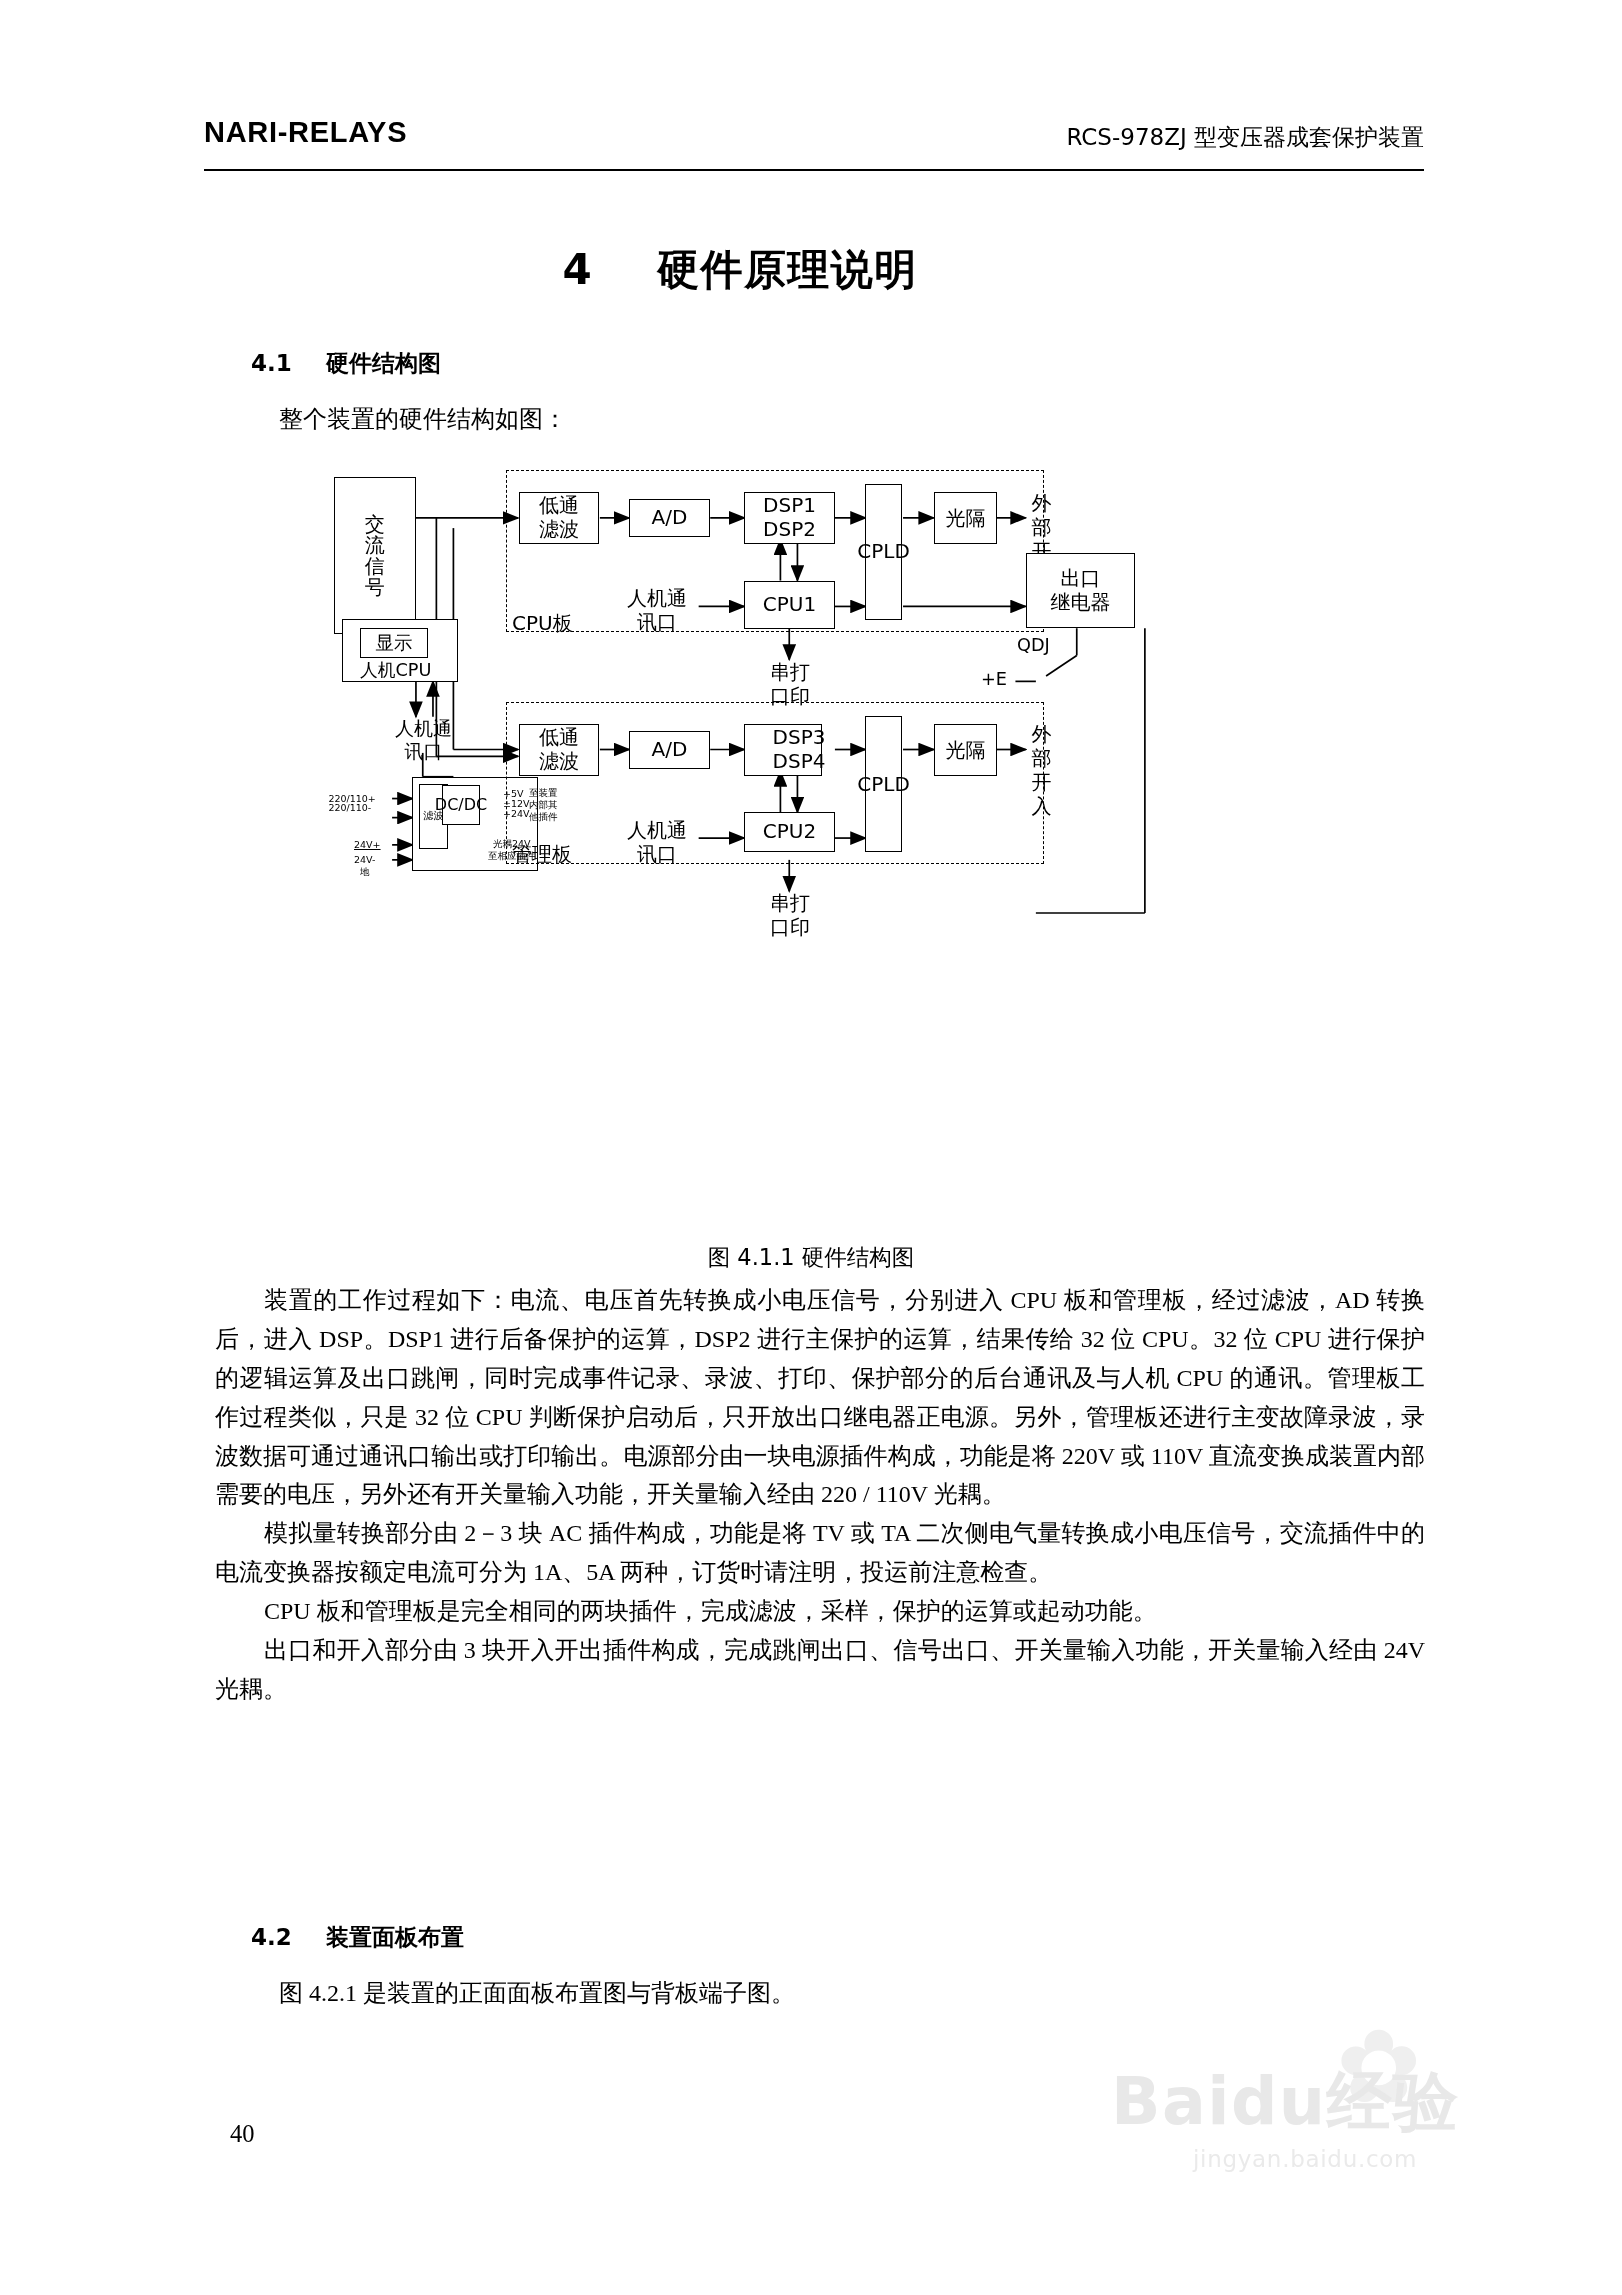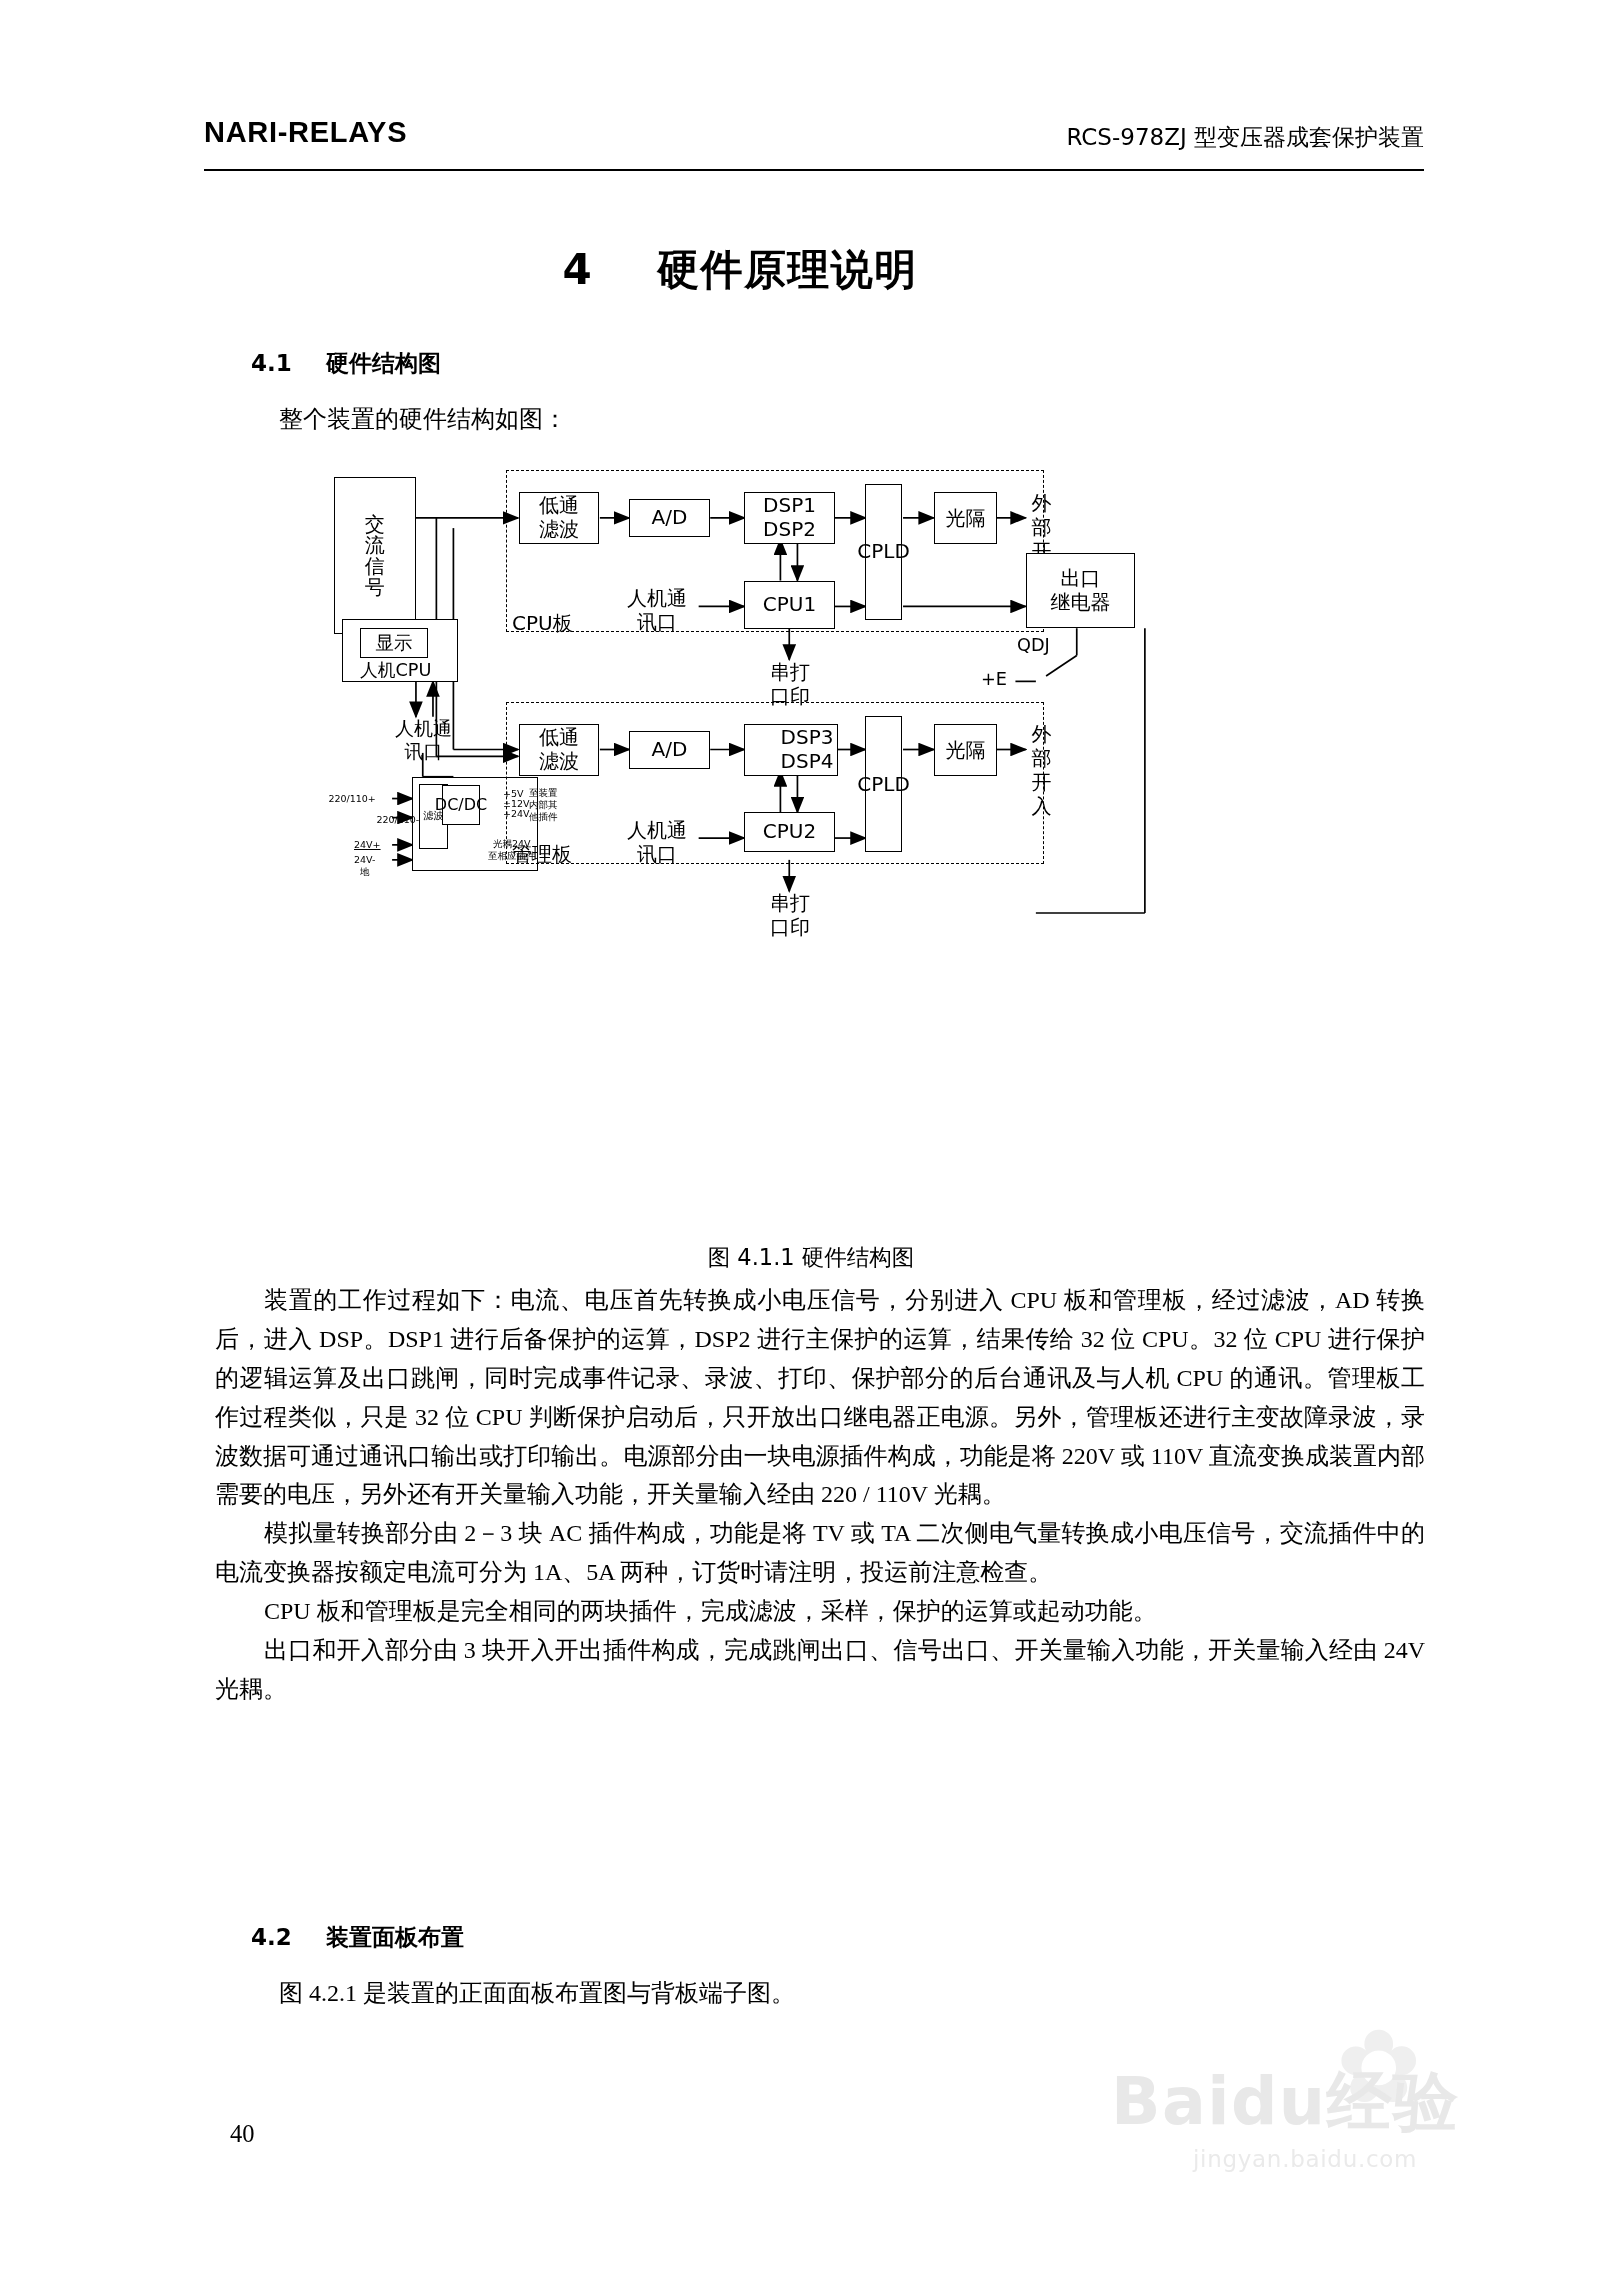--- a/index.html
+++ b/index.html
@@ -284,32 +284,32 @@
     <div class="box thin" style="left:115px; top:308px; width:38px; height:40px; font-size:16px;">DC/DC</div>
     <div class="lbl tiny" style="left:176px; top:311px;">+5V</div>
     <div class="lbl tiny" style="left:176px; top:321px;">±12V</div>
     <div class="lbl tiny" style="left:176px; top:331px;">+24V</div>
     <div class="lbl tiny" style="left:202px; top:310px;">至装置
 内部其
 他插件</div>
     <div class="lbl tiny" style="left:161px; top:361px;">光耦24V
 至相应插件</div>
     <div class="lbl tiny" style="left:1.4px; top:316px;">220/110+</div>
-    <div class="lbl tiny" style="left:1.4px; top:337px;margin-left:48px;">220/110-</div>
+    <div class="lbl tiny" style="left:1.4px; top:325px;">220/110-</div>
     <div class="lbl tiny" style="left:27px; top:362px;text-decoration:underline;">24V+</div>
     <div class="lbl tiny" style="left:27px; top:377px;">24V-
 地</div>
 
     <div class="dash" style="left:179px; top:225px; width:538px; height:162px;"></div>
     <div class="lbl" style="left:185px; top:365px;">管理板</div>
 
     <div class="box" style="left:192px; top:247px; width:80px; height:52px;">低通
 滤波</div>
     <div class="box" style="left:302px; top:254px; width:81px; height:38px;">A/D</div>
-    <div class="box" style="left:417px; top:247px; width:94px; height:52px;padding-left:32px;">DSP3
+    <div class="box" style="left:417px; top:247px; width:78px; height:52px;padding-left:32px;">DSP3
 DSP4</div>
     <div class="box" style="left:538px; top:239px; width:37px; height:136px;">
       <div class="vtext" style="position:static">CPLD</div>
     </div>
     <div class="box" style="left:607px; top:247px; width:63px; height:52px;">
       <div class="vtext" style="position:static; font-size:20px; line-height:1.2;">光隔</div>
     </div>
     <div class="lbl" style="left:701px; top:245px; width:27px;"><span>外部开入</span></div>
     <div class="box" style="left:417px; top:335px; width:91px; height:40px;">CPU2</div>
     <div class="lbl" style="left:300px; top:341px;">人机通

